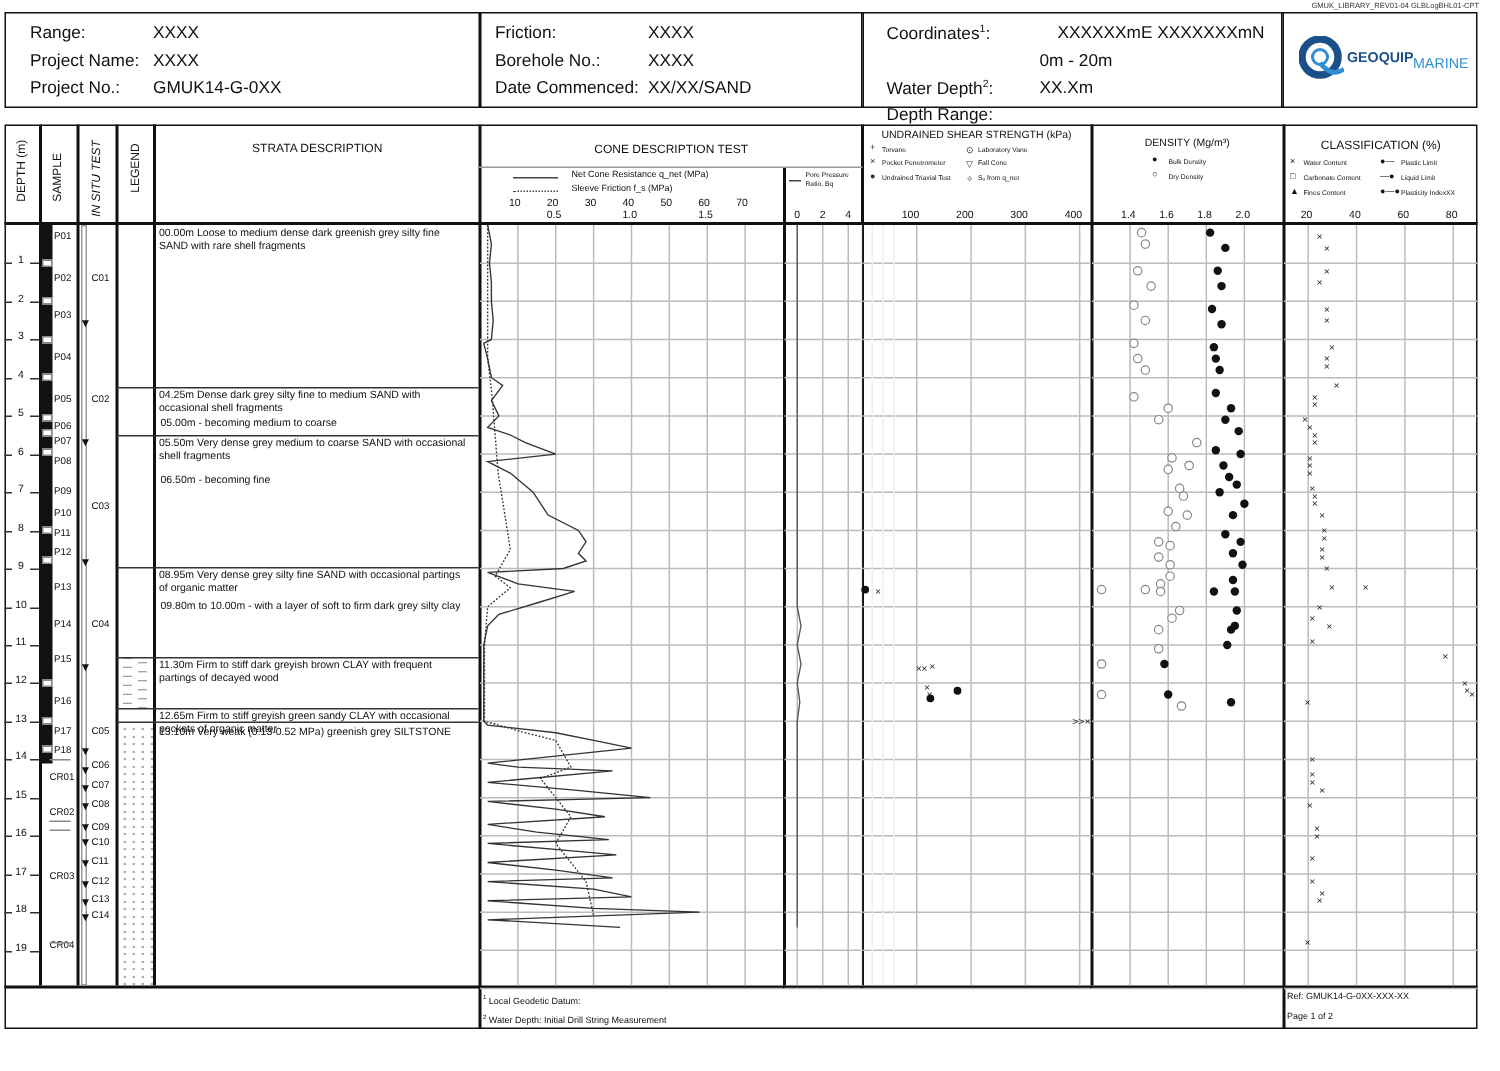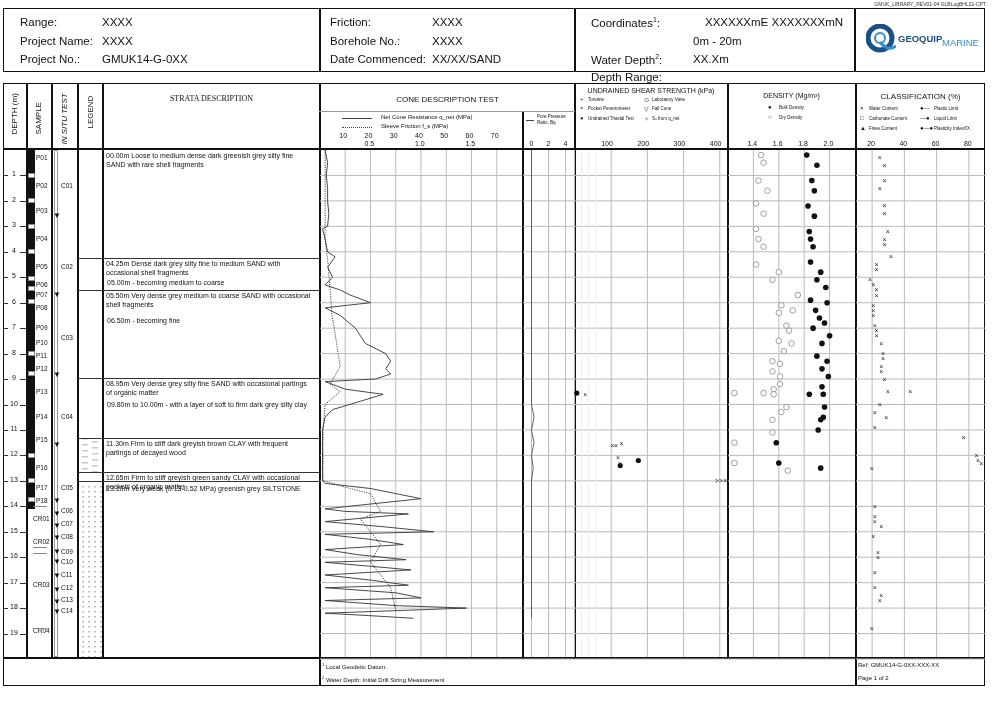--- a/index.html
+++ b/index.html
@@ -77,21 +77,21 @@
 <div class="vline" style="left:522px;top:112px;height:545px;"></div>
 <div class="vline" style="left:574px;top:83px;height:574px;"></div>
 <div class="vline" style="left:727px;top:83px;height:574px;"></div>
 <div class="vline" style="left:855px;top:83px;height:603px;"></div>
 <div class="hline" style="left:319px;top:111px;width:256px;height:1px;background:#999;"></div>
 
 <div class="vert" style="left:-6px;top:110px;width:40px;">DEPTH (m)</div>
 <div class="vert" style="left:18px;top:110px;width:40px;">SAMPLE</div>
 <div class="vert" style="left:36px;top:112px;width:56px;font-style:italic;">IN SITU TEST</div>
 <div class="vert" style="left:70px;top:104px;width:40px;">LEGEND</div>
-<div class="colhead" style="left:104px;top:94px;width:215px;font-family:Liberation Serif, serif;">STRATA DESCRIPTION</div>
+<div class="colhead" style="left:104px;top:94px;width:215px;">STRATA DESCRIPTION</div>
 <div class="colhead" style="left:320px;top:95px;width:255px;">CONE DESCRIPTION TEST</div>
 <div class="colhead" style="left:575px;top:87px;width:152px;font-size:7px;">UNDRAINED SHEAR STRENGTH (kPa)</div>
 <div class="colhead" style="left:728px;top:92px;width:127px;font-size:7px;">DENSITY (Mg/m³)</div>
 <div class="colhead" style="left:856px;top:92px;width:129px;font-size:8px;">CLASSIFICATION (%)</div>
 
 <div class="abs" style="left:342px;top:118px;width:30px;border-top:1px solid #444;"></div>
 <div class="abs small" style="left:381px;top:114px;">Net Cone Resistance q_net (MPa)</div>
 <div class="abs" style="left:342px;top:127px;width:30px;border-top:1px dotted #444;"></div>
 <div class="abs small" style="left:381px;top:123px;">Sleeve Friction f_s (MPa)</div>
 <div class="abs" style="left:526px;top:120px;width:8px;border-top:1px solid #444;"></div>

